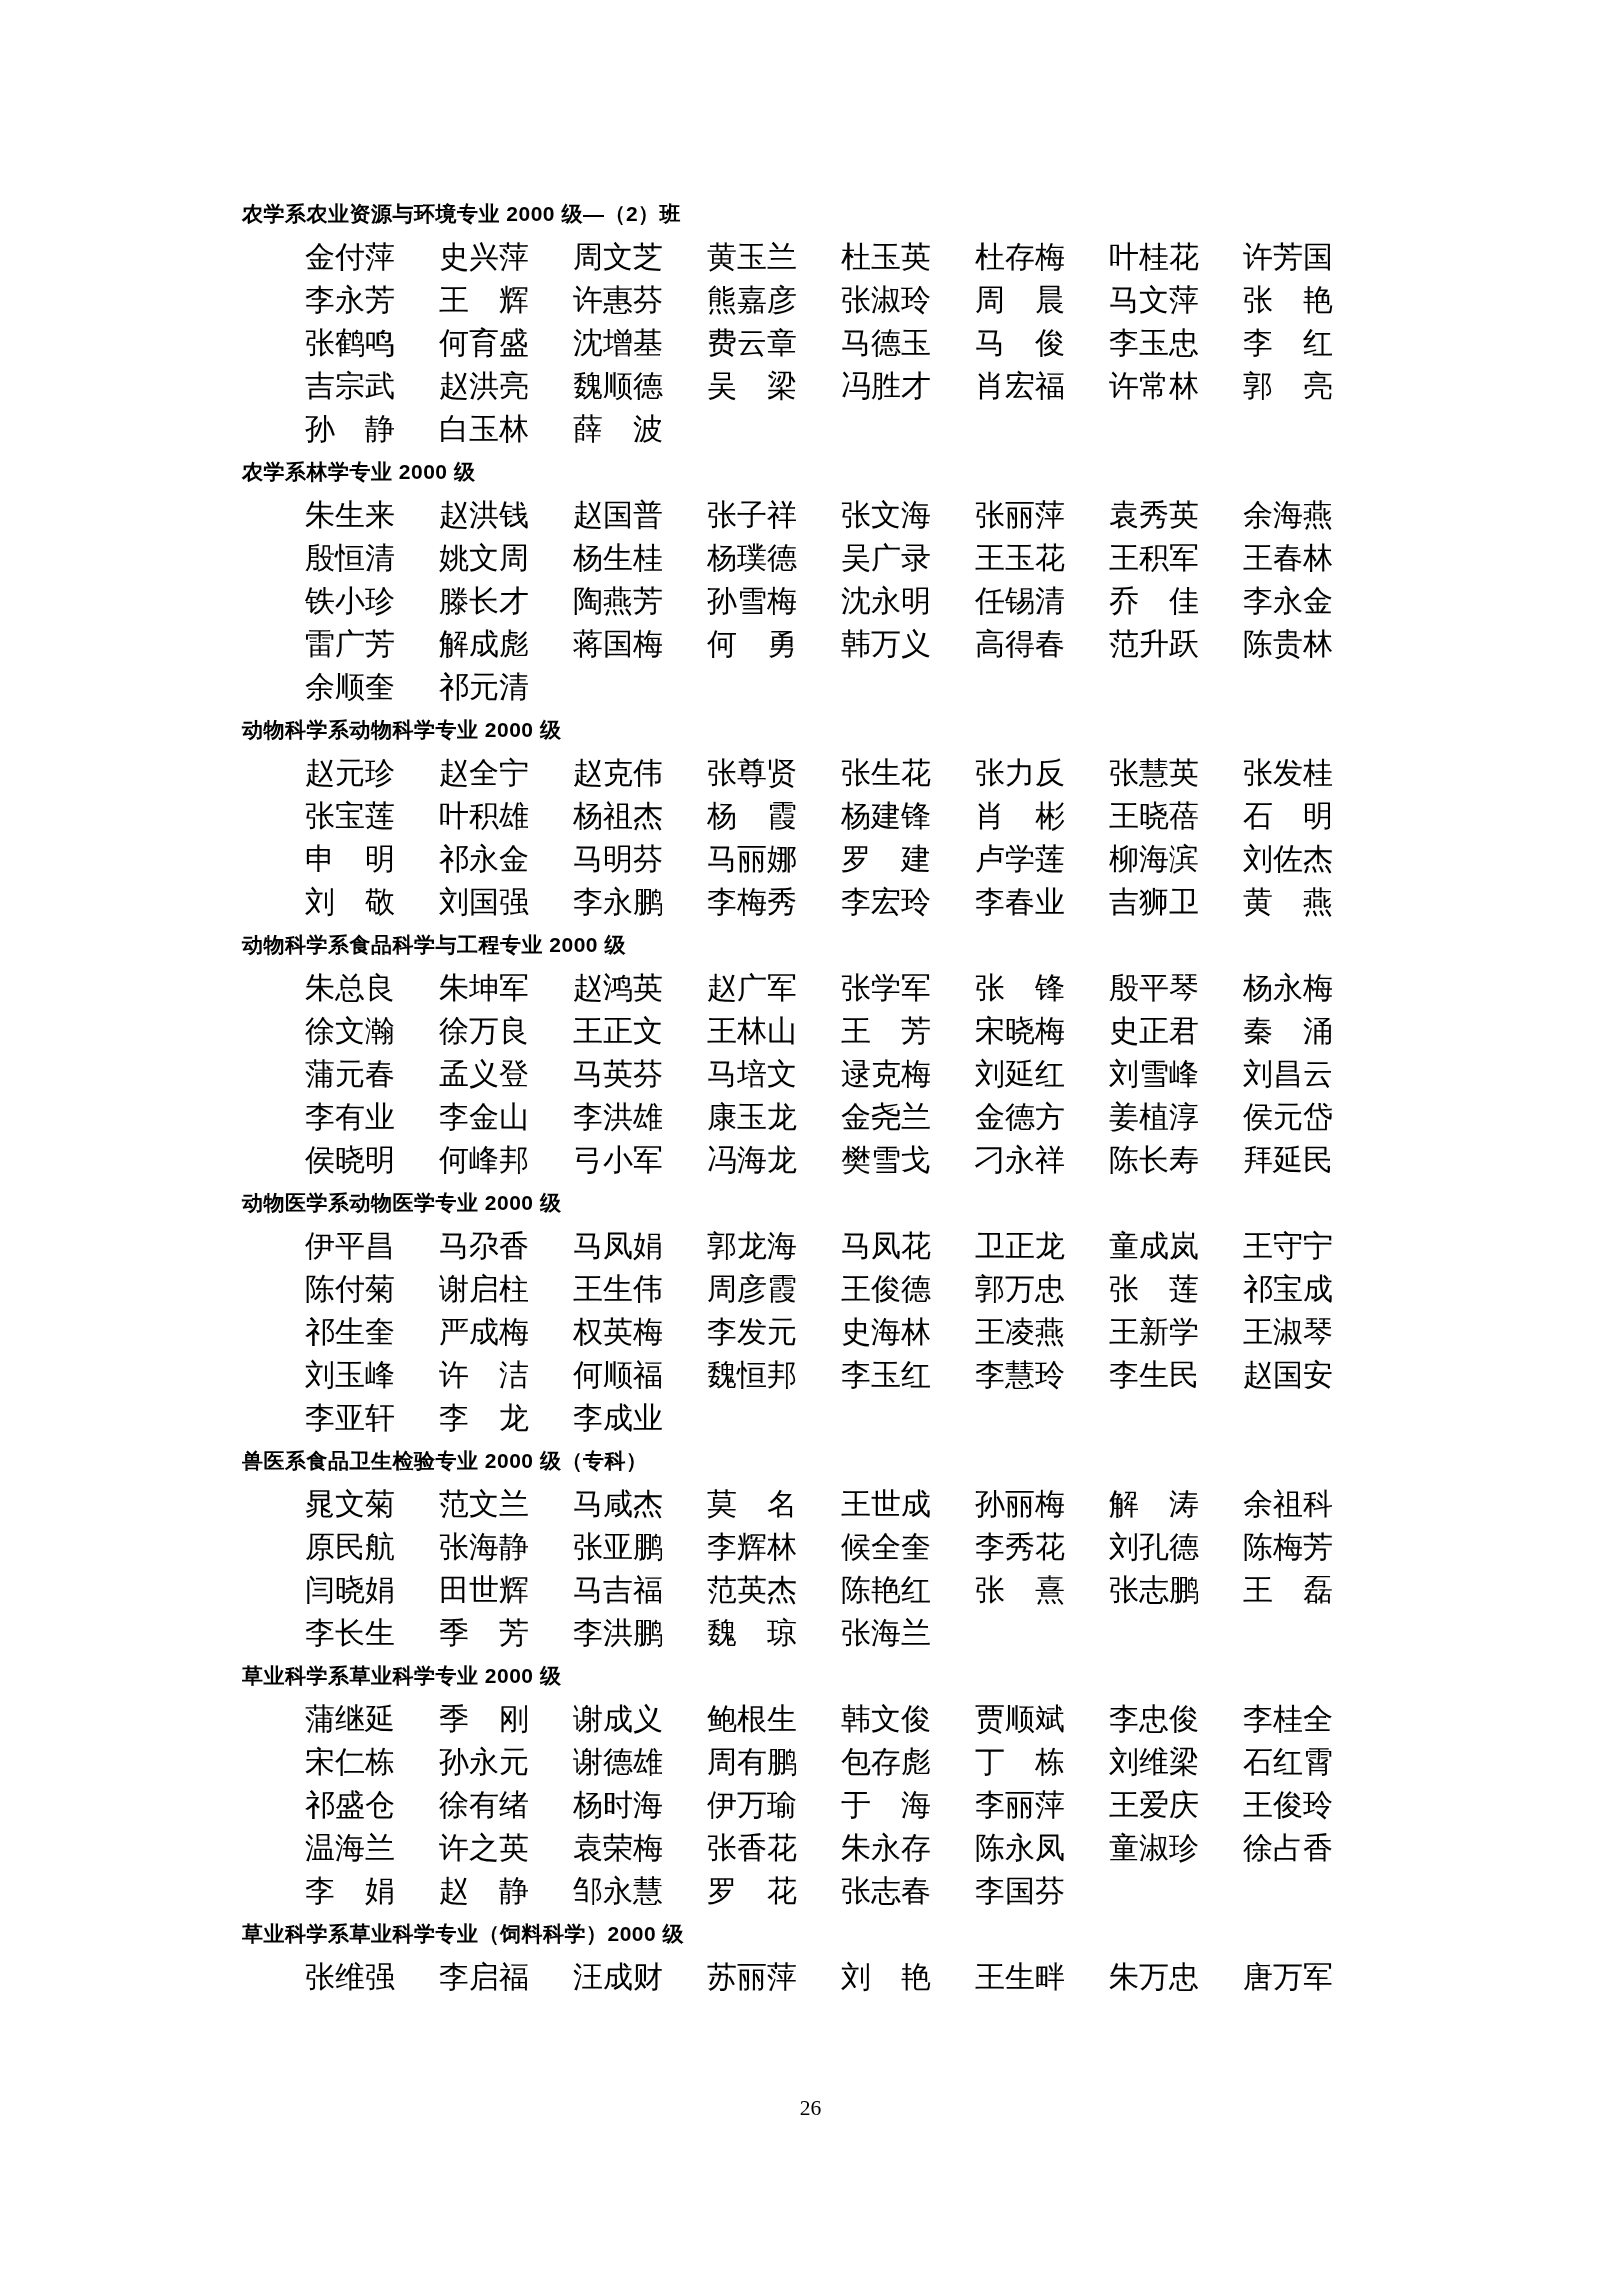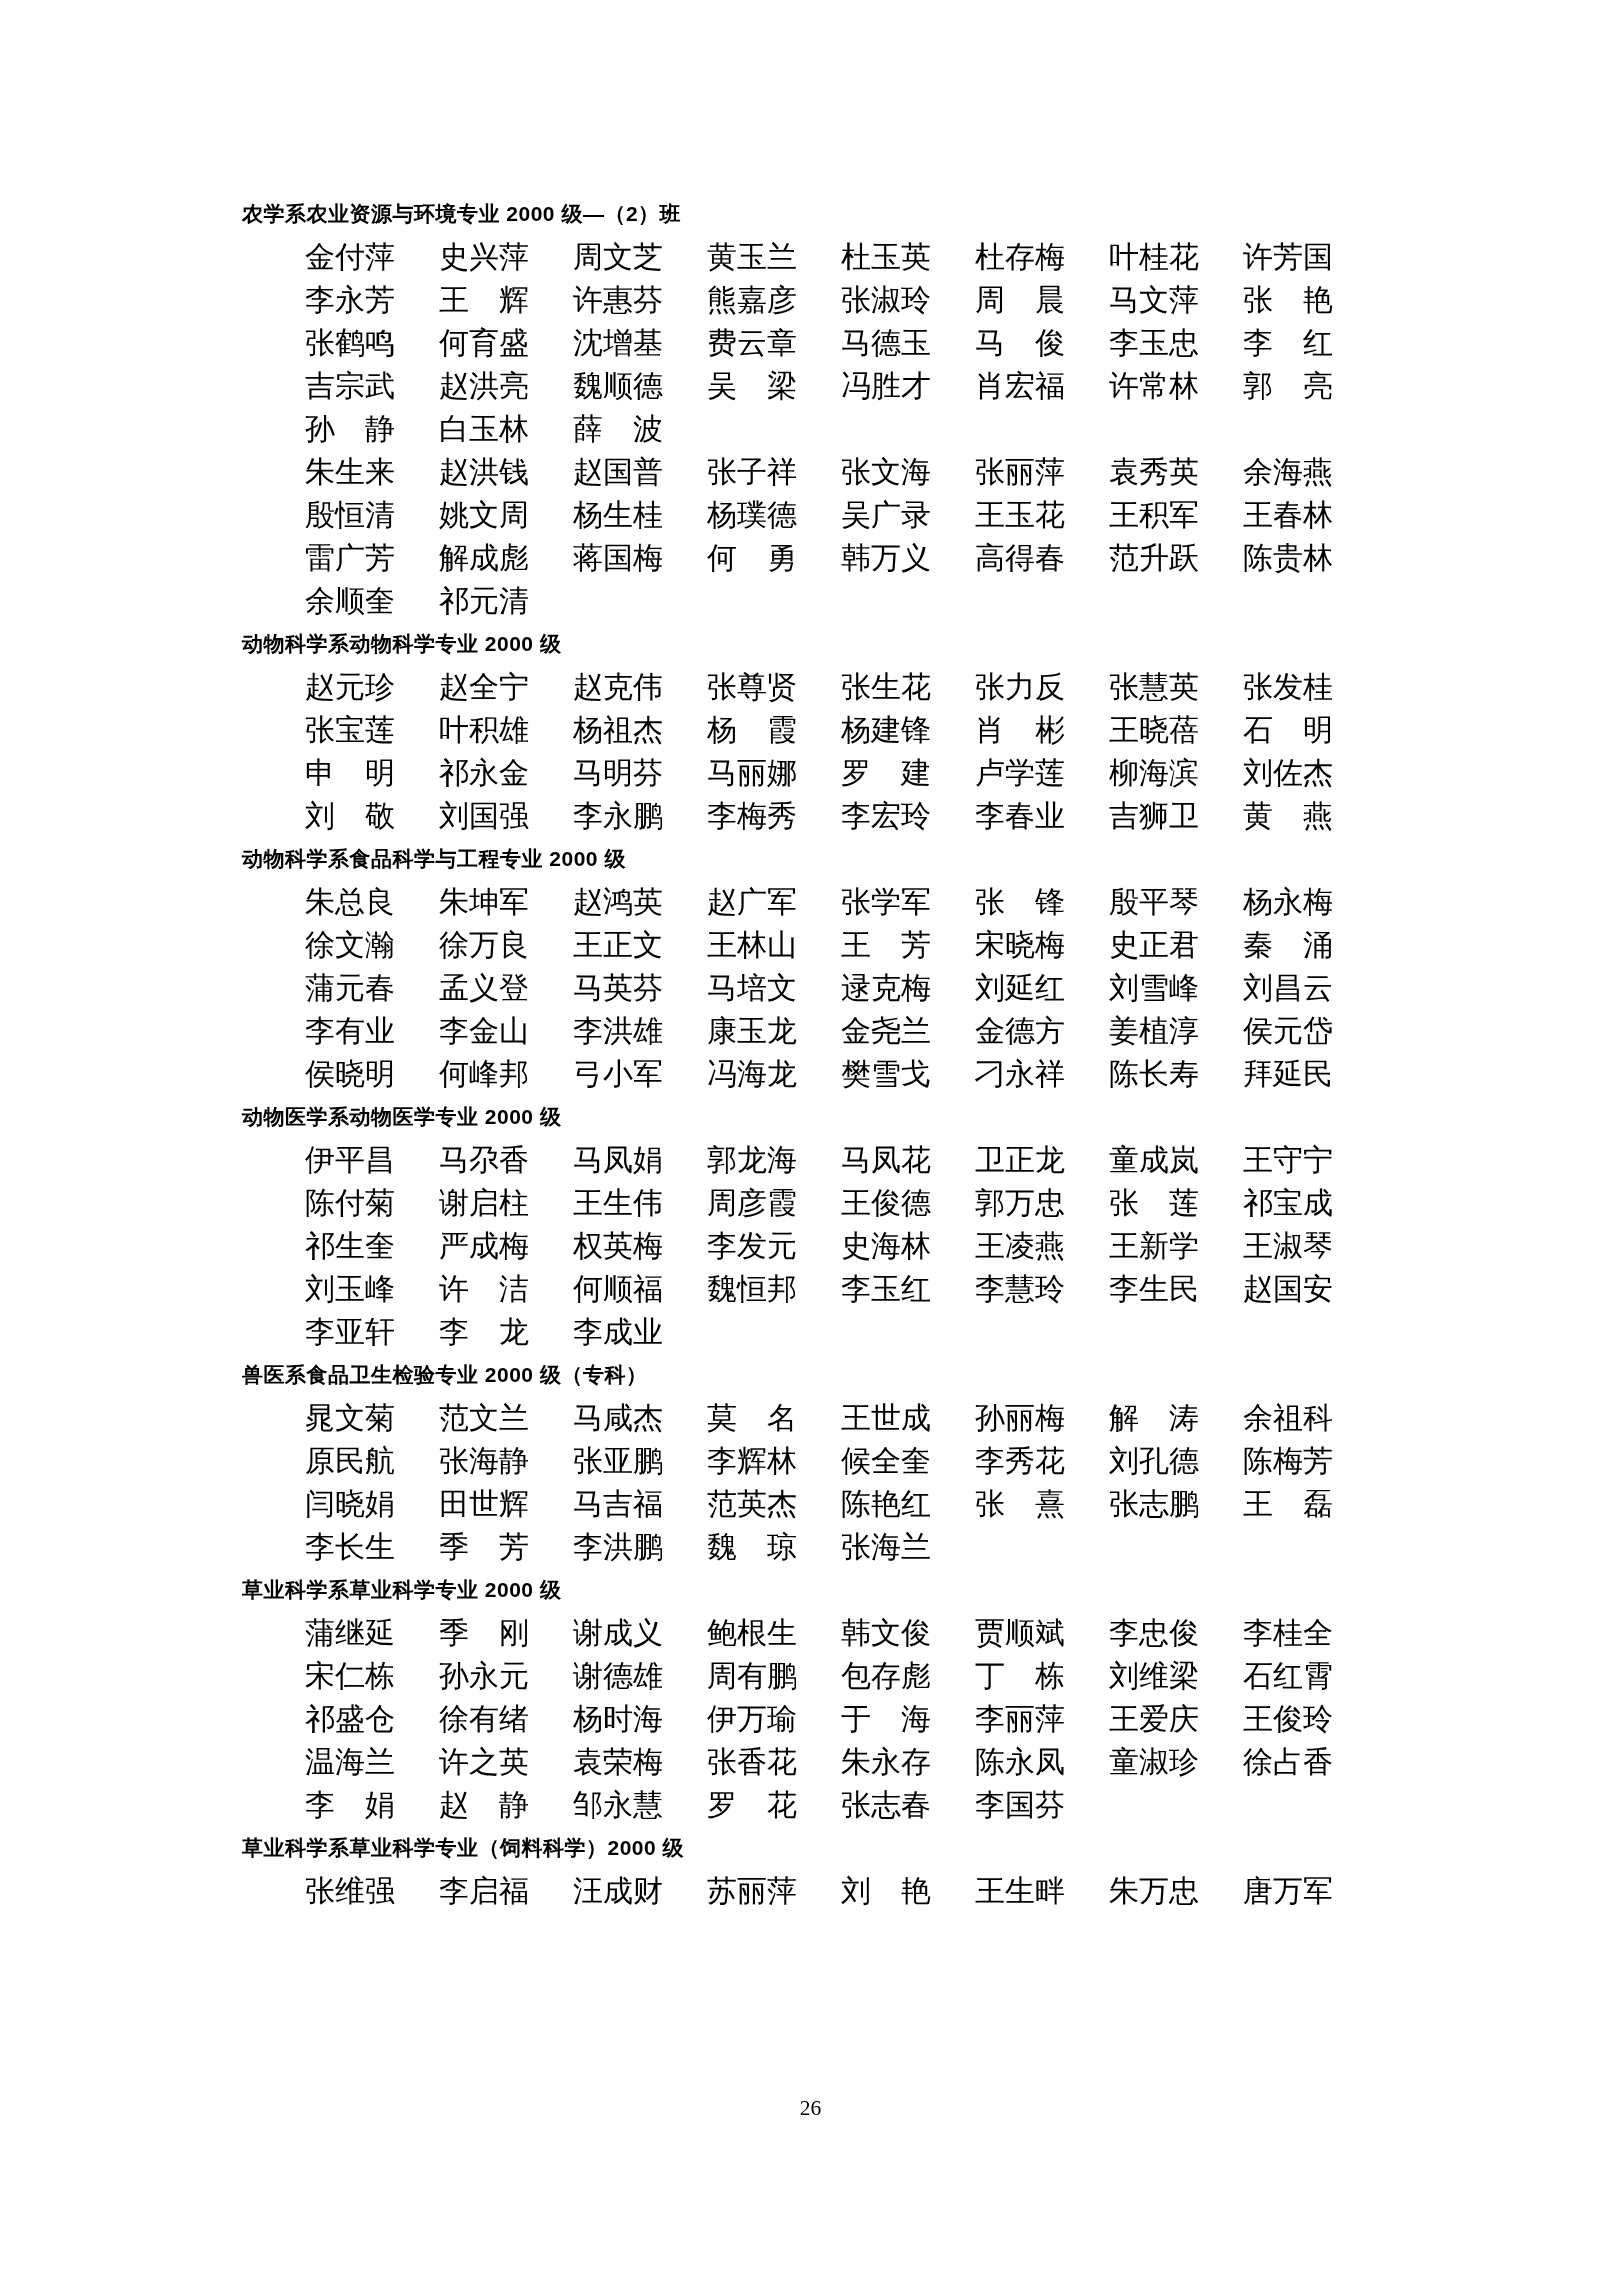--- a/index.html
+++ b/index.html
@@ -57,22 +57,24 @@
 </head>
 <body>
 
 <div class="content">
     <div class="section-heading">农学系农业资源与环境专业 2000 级—（2）班</div>
     <div class="name-row"><span class="student-name">金付萍</span><span class="student-name">史兴萍</span><span class="student-name">周文芝</span><span class="student-name">黄玉兰</span><span class="student-name">杜玉英</span><span class="student-name">杜存梅</span><span class="student-name">叶桂花</span><span class="student-name">许芳国</span></div>
     <div class="name-row"><span class="student-name">李永芳</span><span class="student-name">王　辉</span><span class="student-name">许惠芬</span><span class="student-name">熊嘉彦</span><span class="student-name">张淑玲</span><span class="student-name">周　晨</span><span class="student-name">马文萍</span><span class="student-name">张　艳</span></div>
     <div class="name-row"><span class="student-name">张鹤鸣</span><span class="student-name">何育盛</span><span class="student-name">沈增基</span><span class="student-name">费云章</span><span class="student-name">马德玉</span><span class="student-name">马　俊</span><span class="student-name">李玉忠</span><span class="student-name">李　红</span></div>
     <div class="name-row"><span class="student-name">吉宗武</span><span class="student-name">赵洪亮</span><span class="student-name">魏顺德</span><span class="student-name">吴　梁</span><span class="student-name">冯胜才</span><span class="student-name">肖宏福</span><span class="student-name">许常林</span><span class="student-name">郭　亮</span></div>
     <div class="name-row"><span class="student-name">孙　静</span><span class="student-name">白玉林</span><span class="student-name">薛　波</span></div>
+    <div class="section-heading">农学系林学专业 2000 级</div>
     <div class="name-row"><span class="student-name">朱生来</span><span class="student-name">赵洪钱</span><span class="student-name">赵国普</span><span class="student-name">张子祥</span><span class="student-name">张文海</span><span class="student-name">张丽萍</span><span class="student-name">袁秀英</span><span class="student-name">余海燕</span></div>
     <div class="name-row"><span class="student-name">殷恒清</span><span class="student-name">姚文周</span><span class="student-name">杨生桂</span><span class="student-name">杨璞德</span><span class="student-name">吴广录</span><span class="student-name">王玉花</span><span class="student-name">王积军</span><span class="student-name">王春林</span></div>
+    <div class="name-row"><span class="student-name">铁小珍</span><span class="student-name">滕长才</span><span class="student-name">陶燕芳</span><span class="student-name">孙雪梅</span><span class="student-name">沈永明</span><span class="student-name">任锡清</span><span class="student-name">乔　佳</span><span class="student-name">李永金</span></div>
     <div class="name-row"><span class="student-name">雷广芳</span><span class="student-name">解成彪</span><span class="student-name">蒋国梅</span><span class="student-name">何　勇</span><span class="student-name">韩万义</span><span class="student-name">高得春</span><span class="student-name">范升跃</span><span class="student-name">陈贵林</span></div>
     <div class="name-row"><span class="student-name">余顺奎</span><span class="student-name">祁元清</span></div>
     <div class="section-heading">动物科学系动物科学专业 2000 级</div>
     <div class="name-row"><span class="student-name">赵元珍</span><span class="student-name">赵全宁</span><span class="student-name">赵克伟</span><span class="student-name">张尊贤</span><span class="student-name">张生花</span><span class="student-name">张力反</span><span class="student-name">张慧英</span><span class="student-name">张发桂</span></div>
     <div class="name-row"><span class="student-name">张宝莲</span><span class="student-name">叶积雄</span><span class="student-name">杨祖杰</span><span class="student-name">杨　霞</span><span class="student-name">杨建锋</span><span class="student-name">肖　彬</span><span class="student-name">王晓蓓</span><span class="student-name">石　明</span></div>
     <div class="name-row"><span class="student-name">申　明</span><span class="student-name">祁永金</span><span class="student-name">马明芬</span><span class="student-name">马丽娜</span><span class="student-name">罗　建</span><span class="student-name">卢学莲</span><span class="student-name">柳海滨</span><span class="student-name">刘佐杰</span></div>
     <div class="name-row"><span class="student-name">刘　敬</span><span class="student-name">刘国强</span><span class="student-name">李永鹏</span><span class="student-name">李梅秀</span><span class="student-name">李宏玲</span><span class="student-name">李春业</span><span class="student-name">吉狮卫</span><span class="student-name">黄　燕</span></div>
     <div class="section-heading">动物科学系食品科学与工程专业 2000 级</div>
     <div class="name-row"><span class="student-name">朱总良</span><span class="student-name">朱坤军</span><span class="student-name">赵鸿英</span><span class="student-name">赵广军</span><span class="student-name">张学军</span><span class="student-name">张　锋</span><span class="student-name">殷平琴</span><span class="student-name">杨永梅</span></div>
     <div class="name-row"><span class="student-name">徐文瀚</span><span class="student-name">徐万良</span><span class="student-name">王正文</span><span class="student-name">王林山</span><span class="student-name">王　芳</span><span class="student-name">宋晓梅</span><span class="student-name">史正君</span><span class="student-name">秦　涌</span></div>

